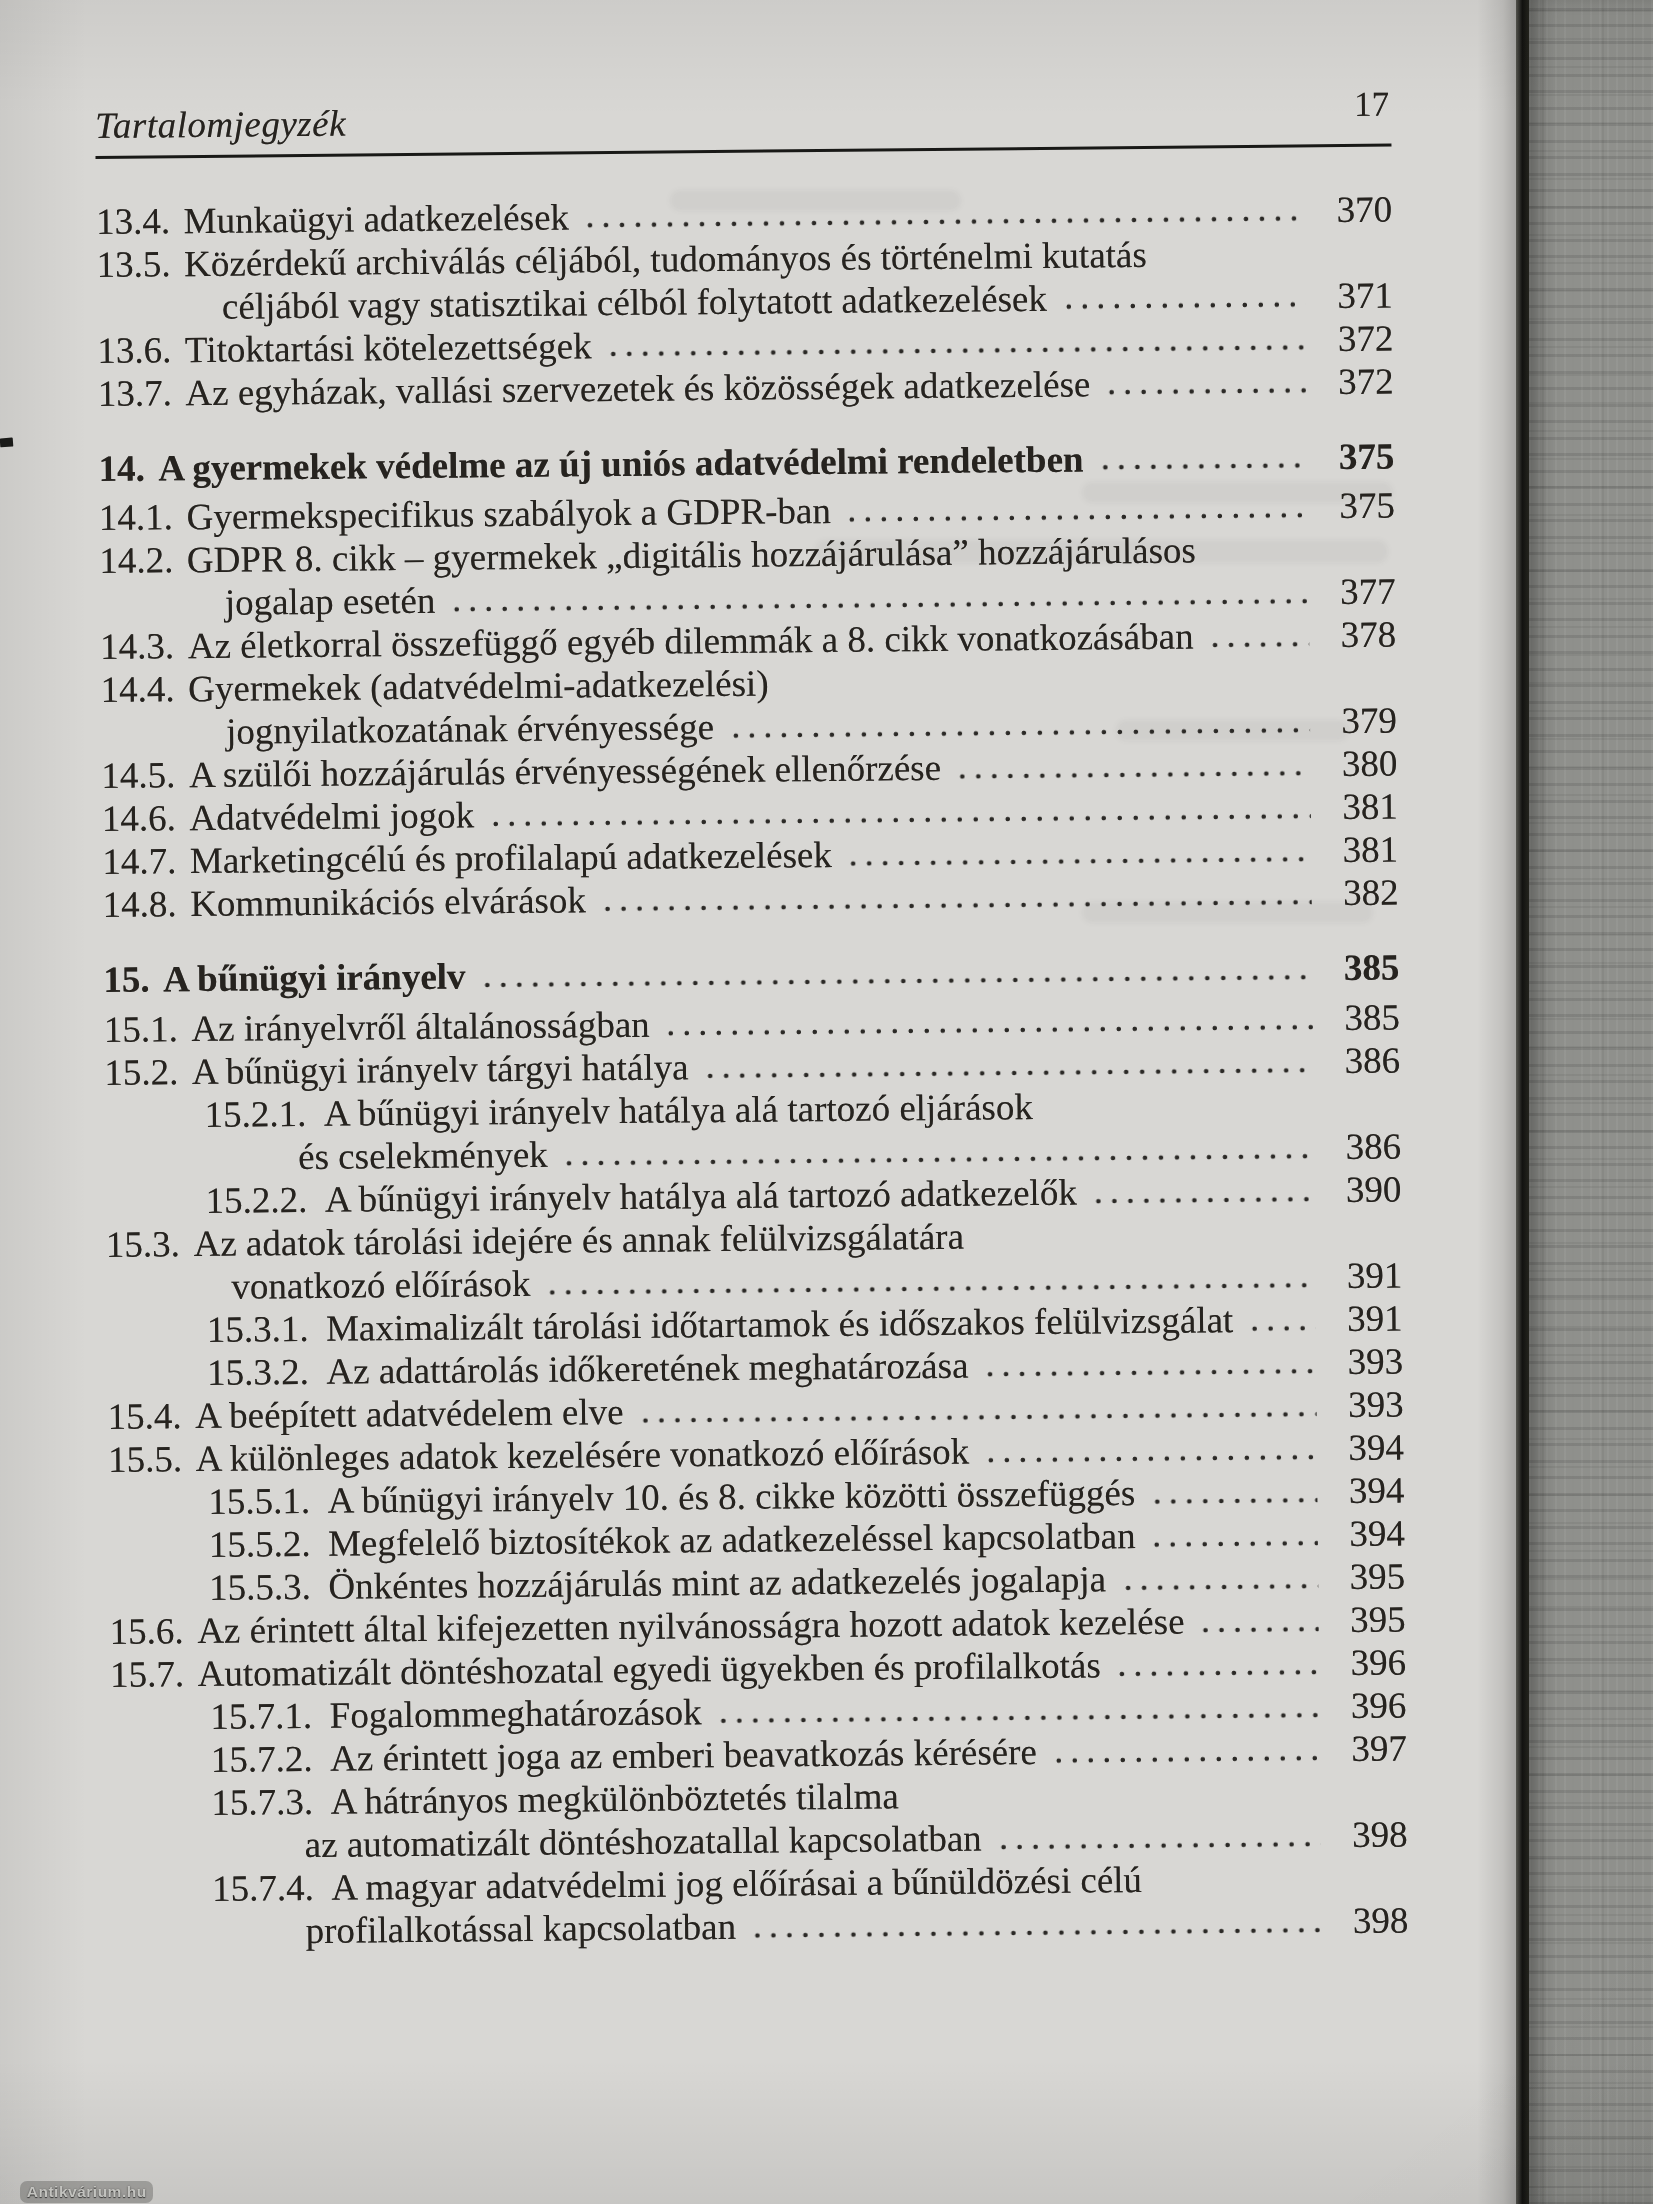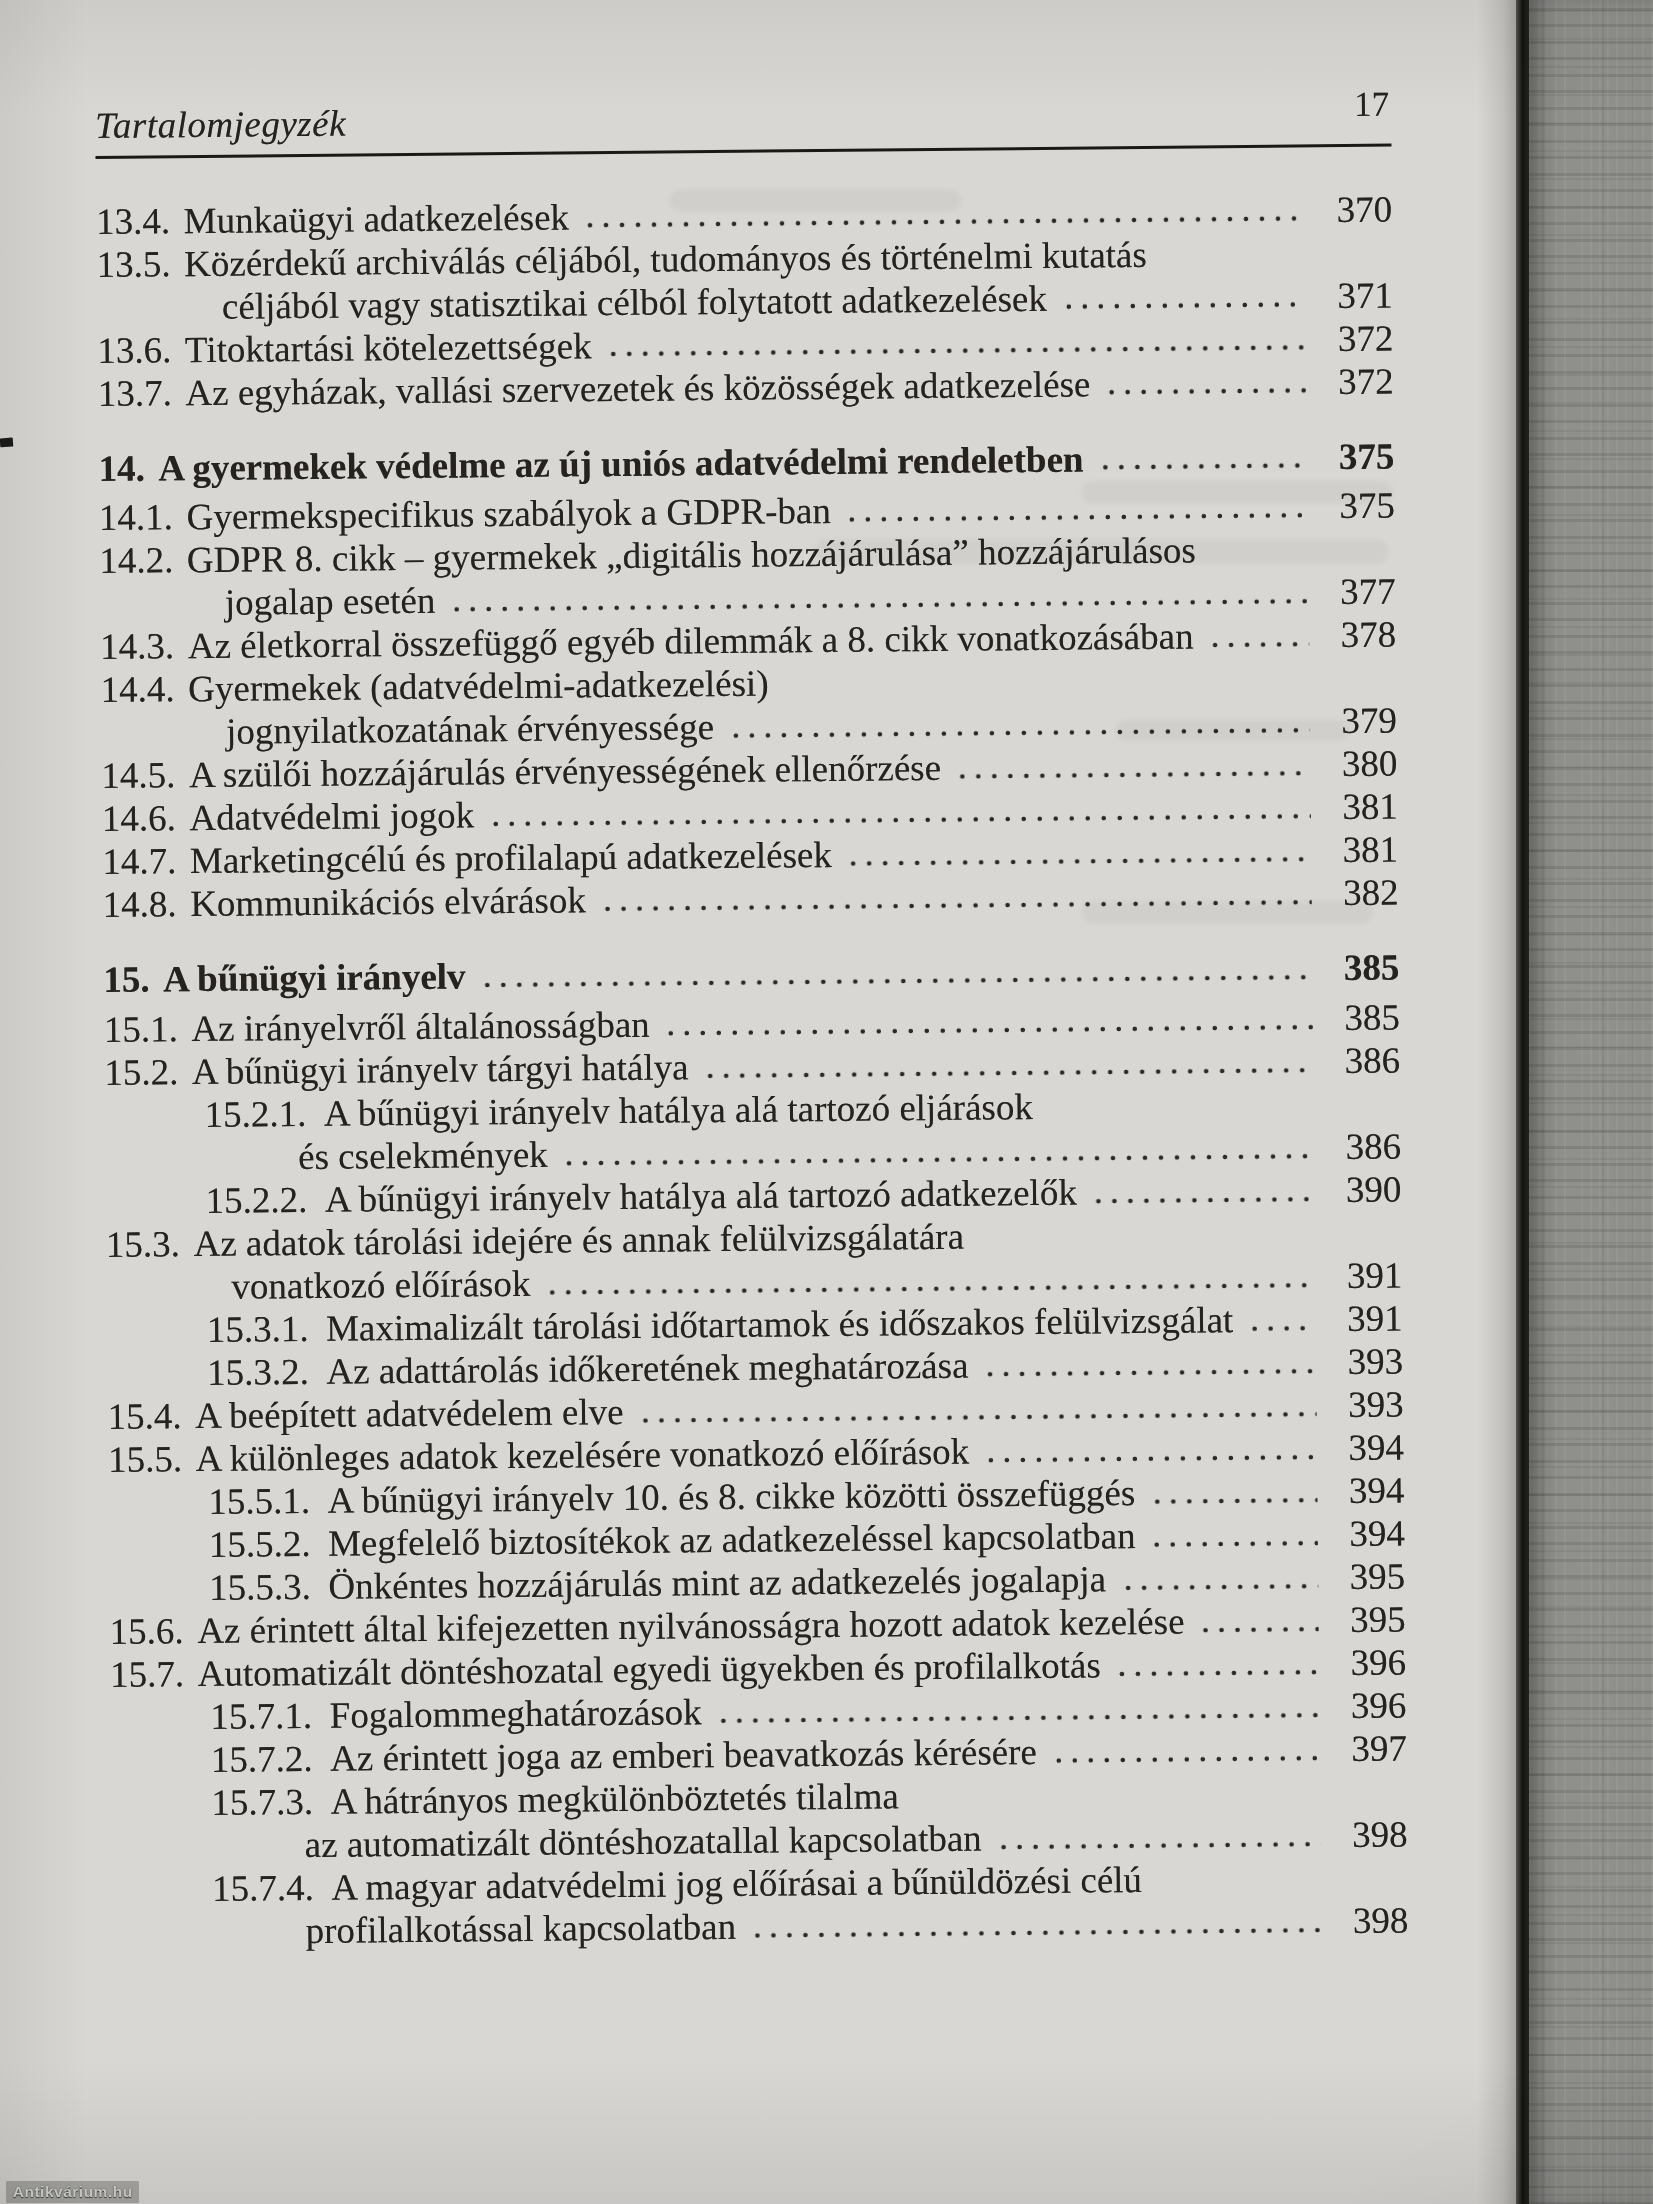--- a/index.html
+++ b/index.html
@@ -57,23 +57,23 @@
   .row.bold{font-weight:700;}
   .row.gap{margin-top:32px;}
   .row.chap{margin-bottom:6.8px;}
   .txt{flex:0 0 auto;}
   .dots{flex:1 1 auto;min-width:15.5px;height:9.7px;margin:0 1.9px 0 13.6px;align-self:baseline;
     background-image:radial-gradient(circle at 7.8px 5.8px, #2b2926 1.9px, rgba(0,0,0,0) 2.6px);
     background-size:16px 9.7px;background-repeat:repeat-x;}
   .pg{flex:0 0 85px;text-align:right;}
 
   
-  .watermark{position:absolute;left:6px;bottom:1.9px;z-index:5;
+  .watermark{position:absolute;left:20px;bottom:1.9px;z-index:5;
     font-family:"Liberation Sans", sans-serif;font-weight:700;font-size:15.5px;
-    color:#c3c3bf;letter-spacing:0.5px;padding:1.9px 6.8px;border-radius:1px;
+    color:#c3c3bf;letter-spacing:0.5px;padding:1.9px 6.8px;border-radius:7px;
     background:rgba(38,38,36,0.28);
     text-shadow:0 1px 1px rgba(0,0,0,0.6), 0 0 1.9px rgba(0,0,0,0.35);}
   .vignette{position:absolute;inset:0;pointer-events:none;z-index:4;
     background:
       radial-gradient(140% 120% at 42% 42%, rgba(0,0,0,0) 55%, rgba(0,0,0,0.09) 86%, rgba(0,0,0,0.16) 100%),
       linear-gradient(180deg, rgba(0,0,0,0.05) 0, rgba(0,0,0,0) 116px),
       linear-gradient(0deg, rgba(0,0,0,0.08) 0, rgba(0,0,0,0) 146px),
       linear-gradient(90deg, rgba(0,0,0,0.06) 0, rgba(0,0,0,0) 87px);}
 </style>
 </head>

